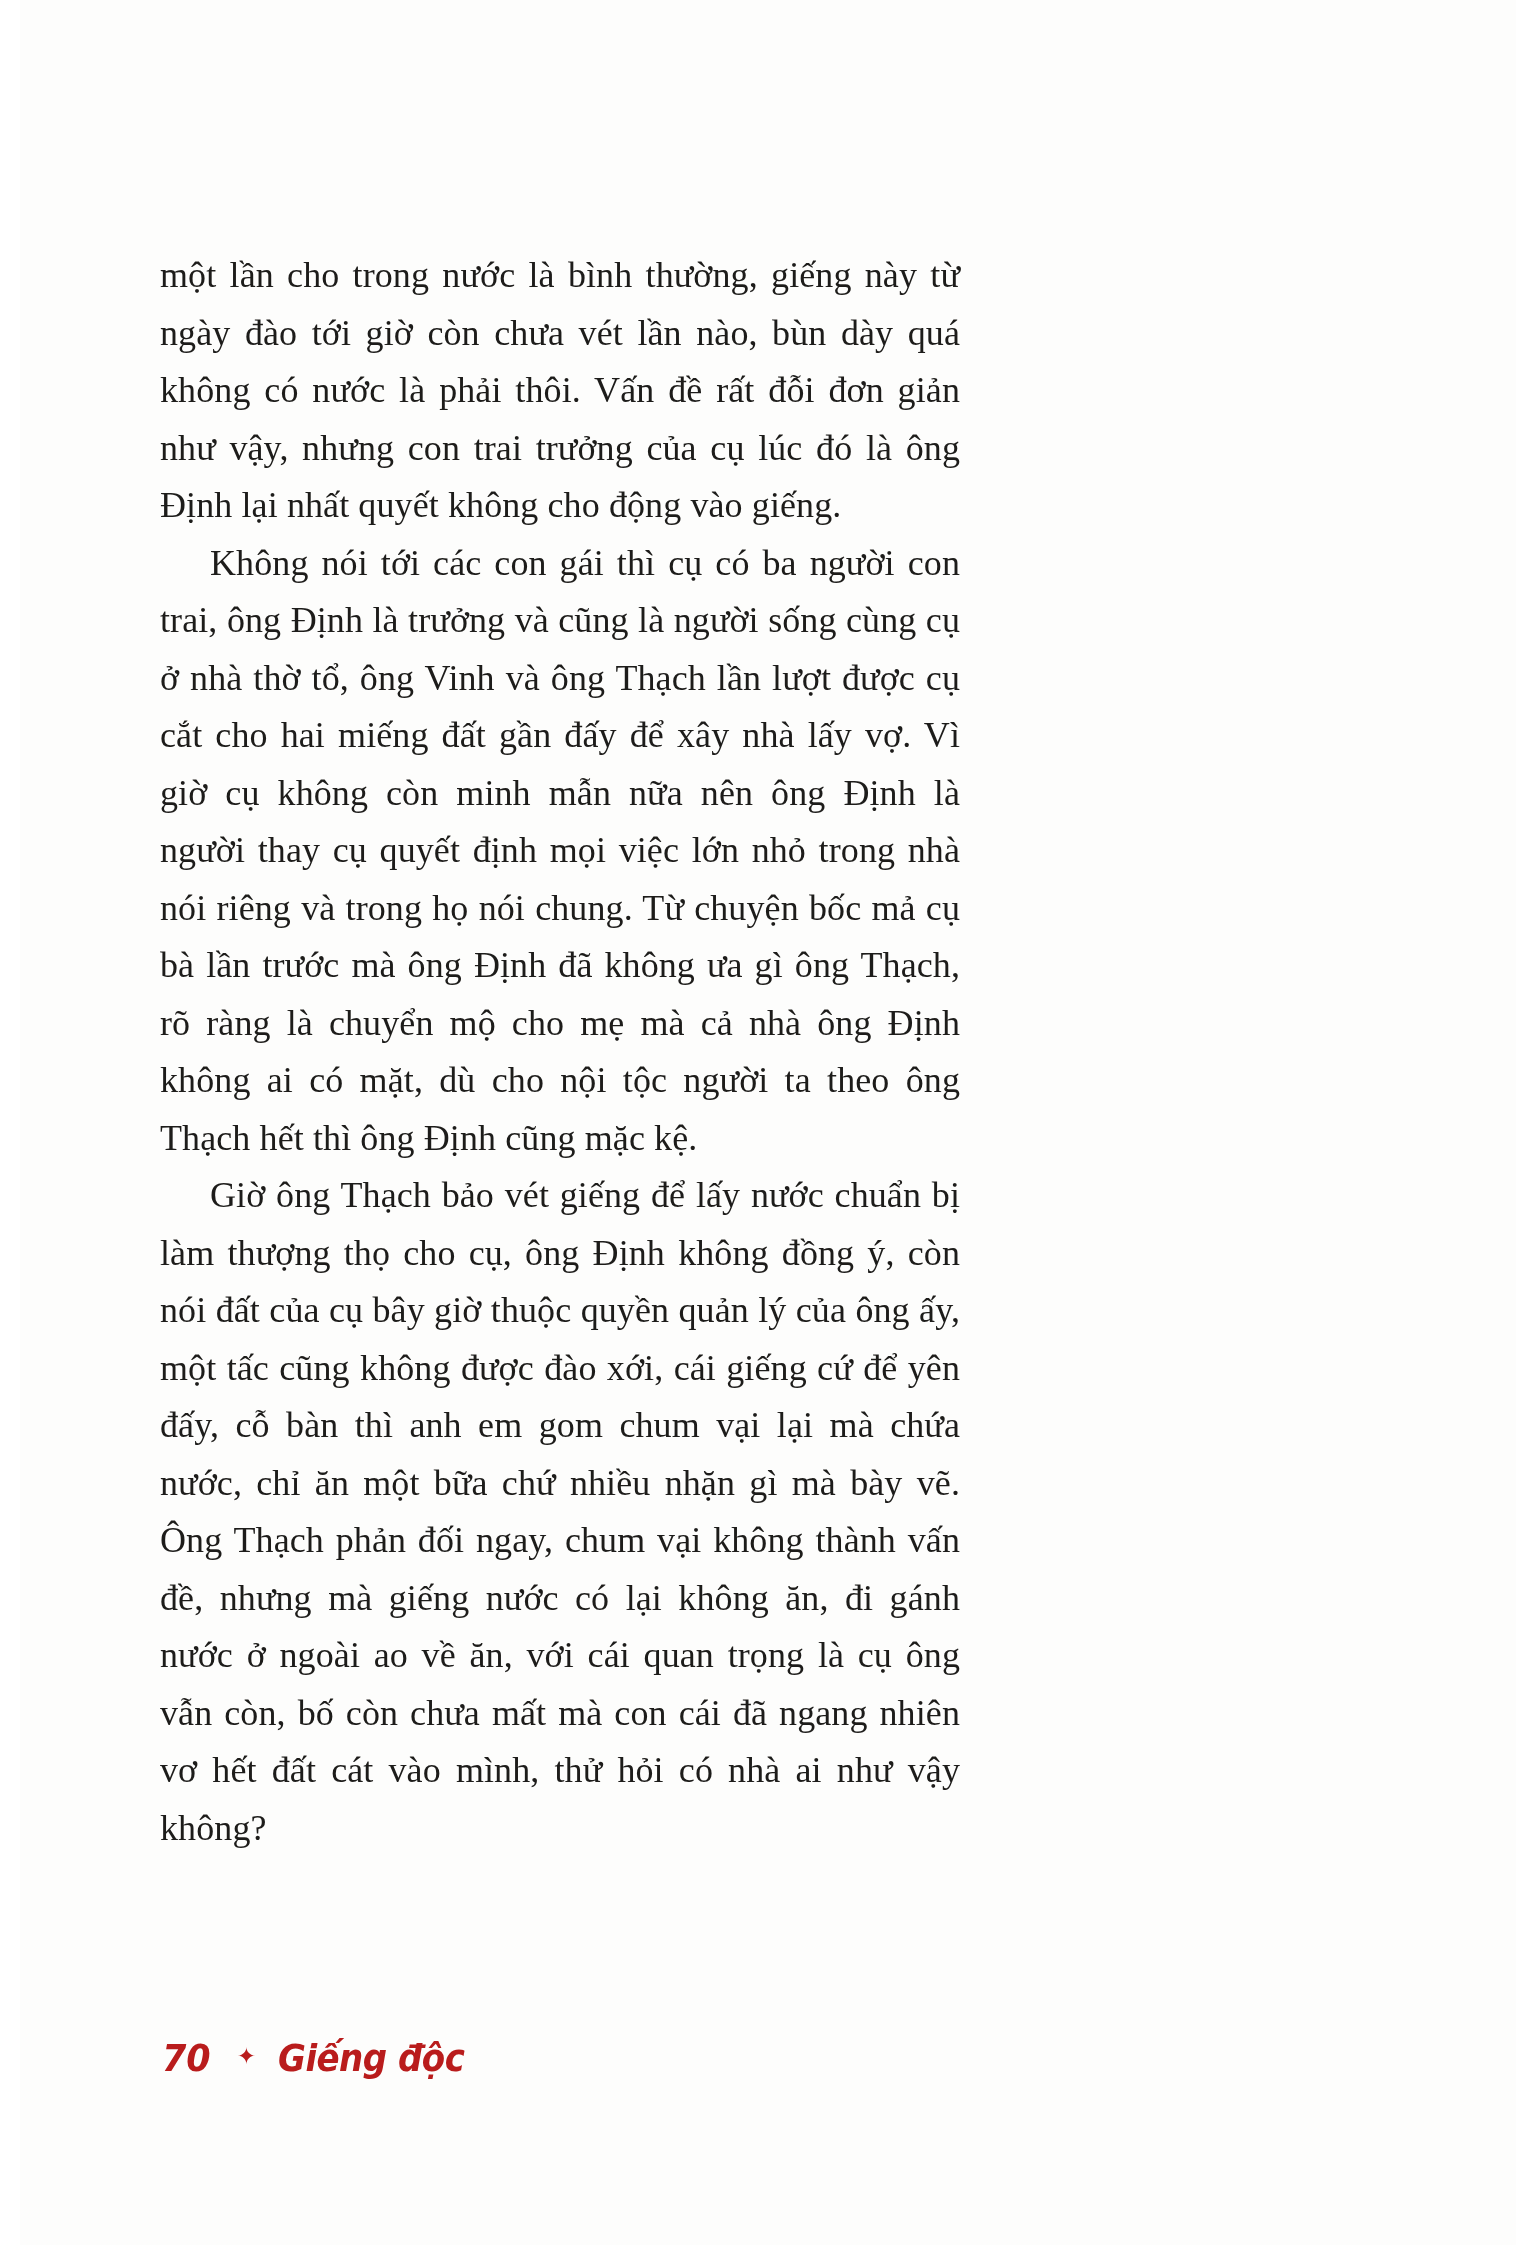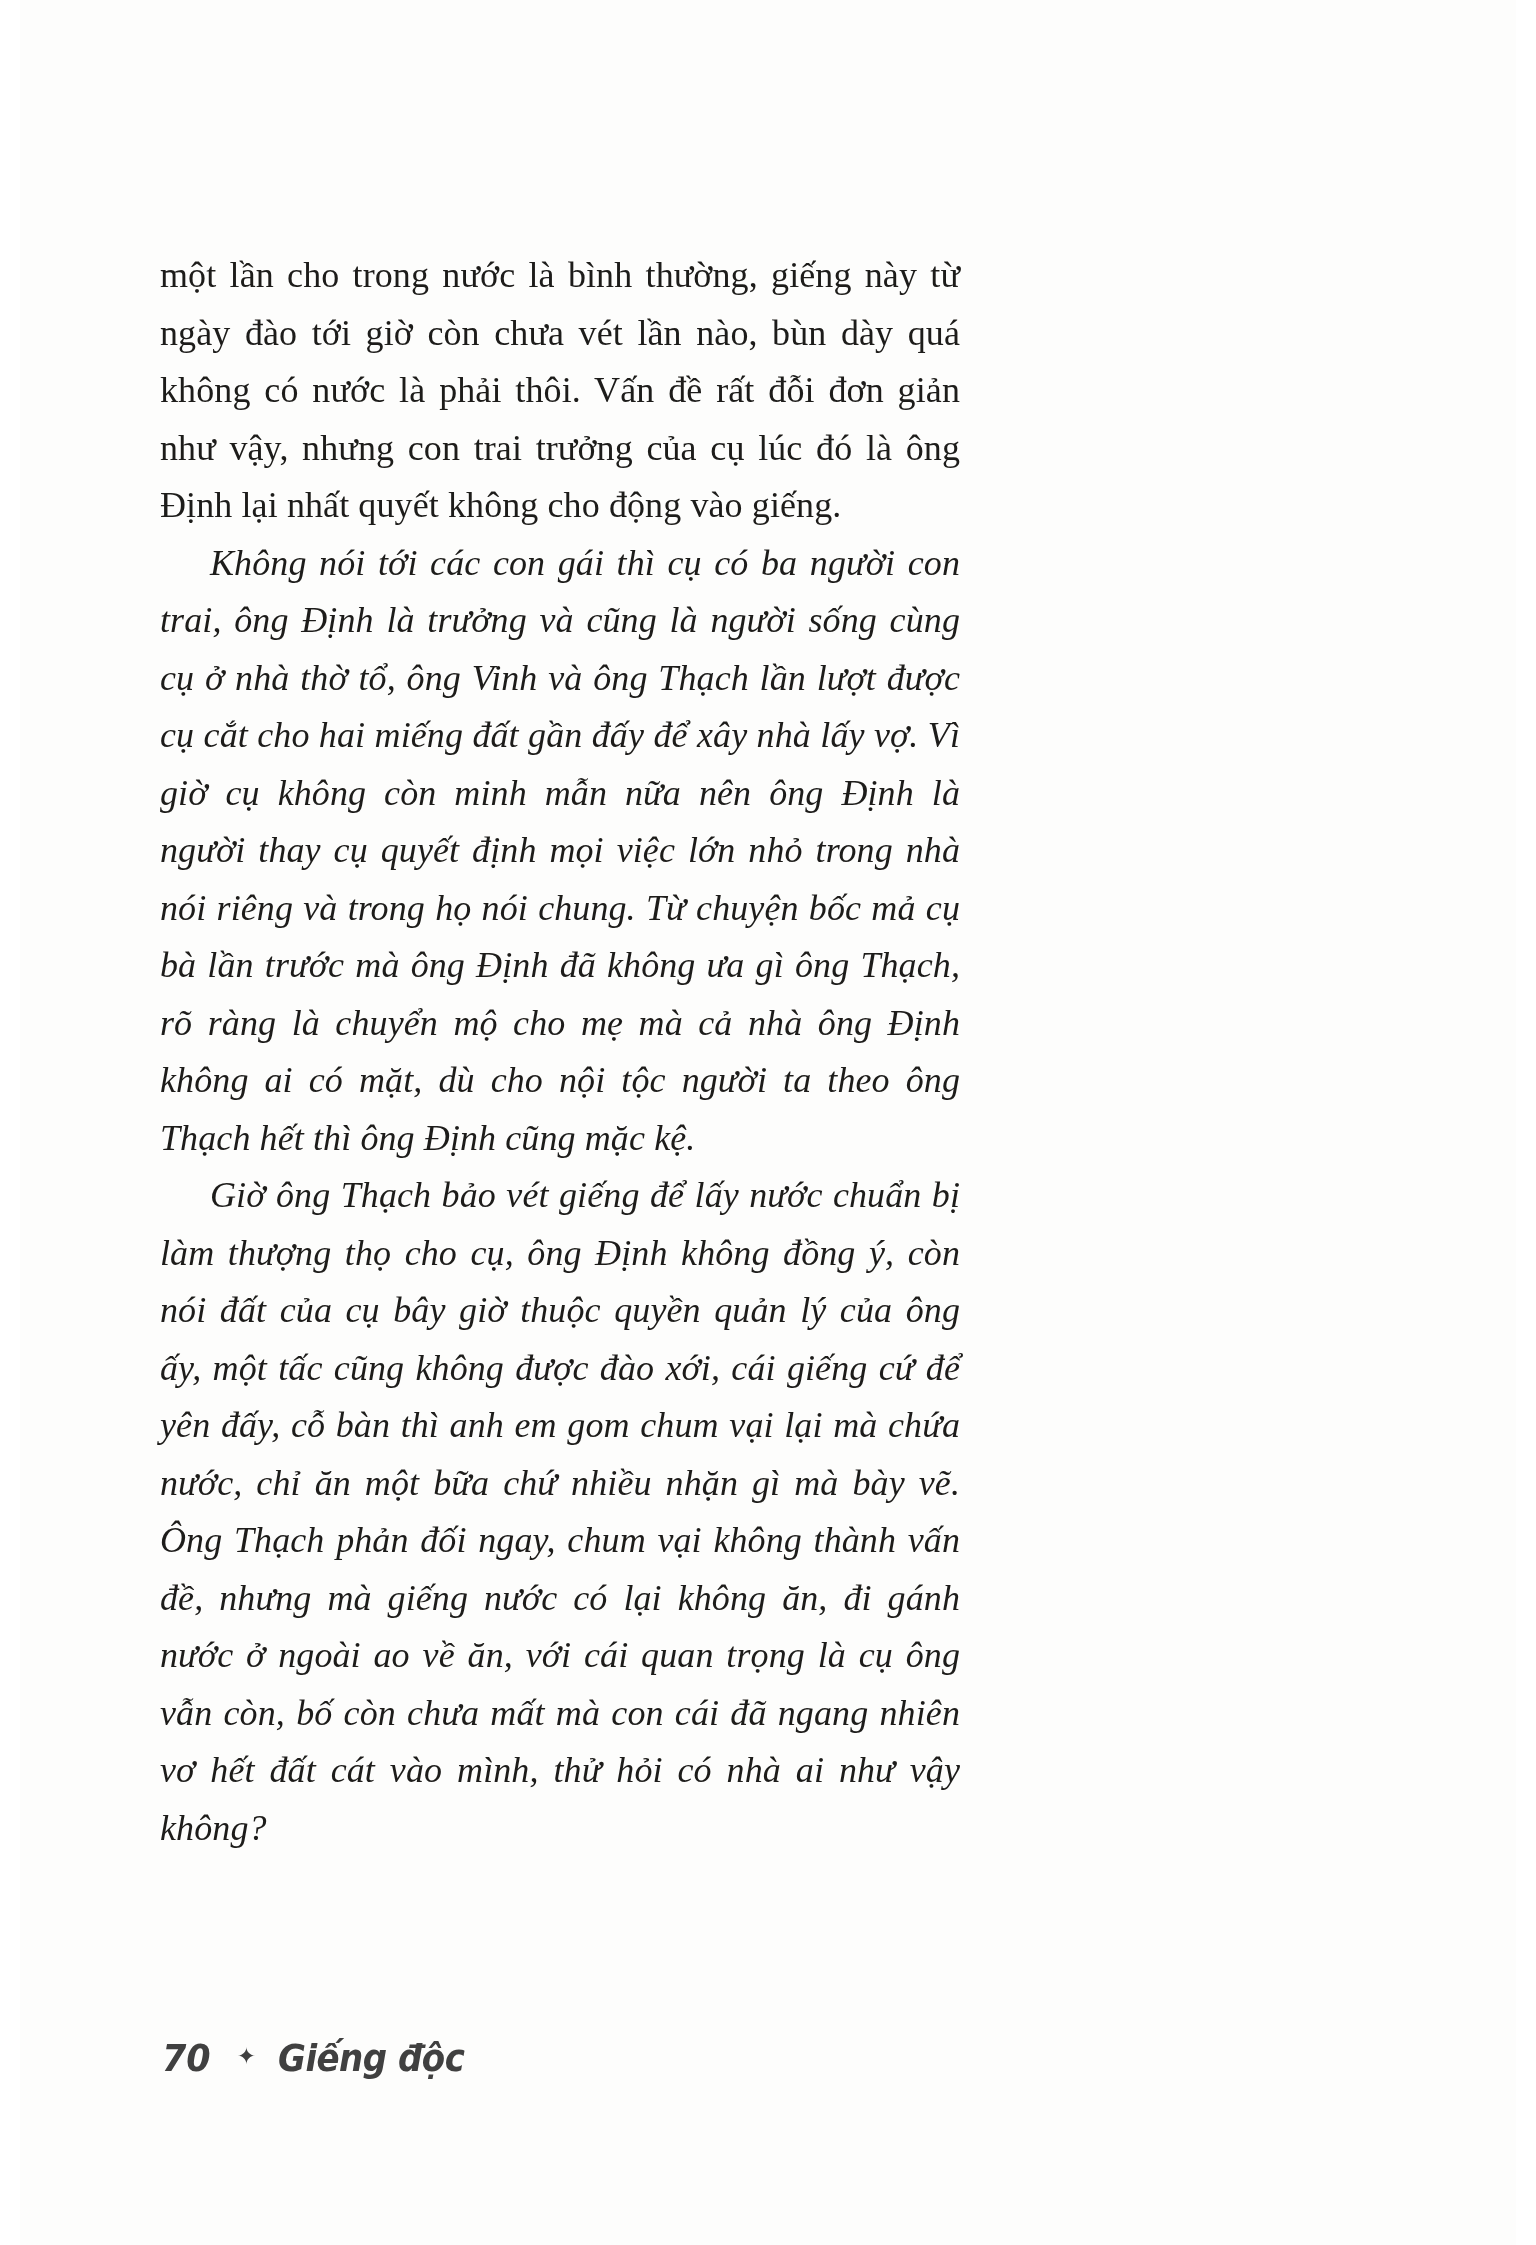--- a/index.html
+++ b/index.html
@@ -28,33 +28,32 @@
     margin: 0;
     font-size: 36px;
     line-height: 57.5px;
     text-align: justify;
     text-justify: inter-word;
     letter-spacing: 0.1px;
   }
 
   .text-block p.indent {
     text-indent: 50px;
-    font-style: italic;
   }
 
   .footer {
     position: absolute;
     left: 142px;
     top: 2038px;
     display: flex;
     align-items: center;
     font-family: "DejaVu Sans", sans-serif;
     font-style: italic;
     font-weight: bold;
-    color: #404040;
+    color: #b91c1c;
   }
 
   .footer .page-number {
     font-size: 35px;
     transform: scaleY(1.08);
   }
 
   .footer .star-icon {
     font-size: 23px;
     font-style: normal;

